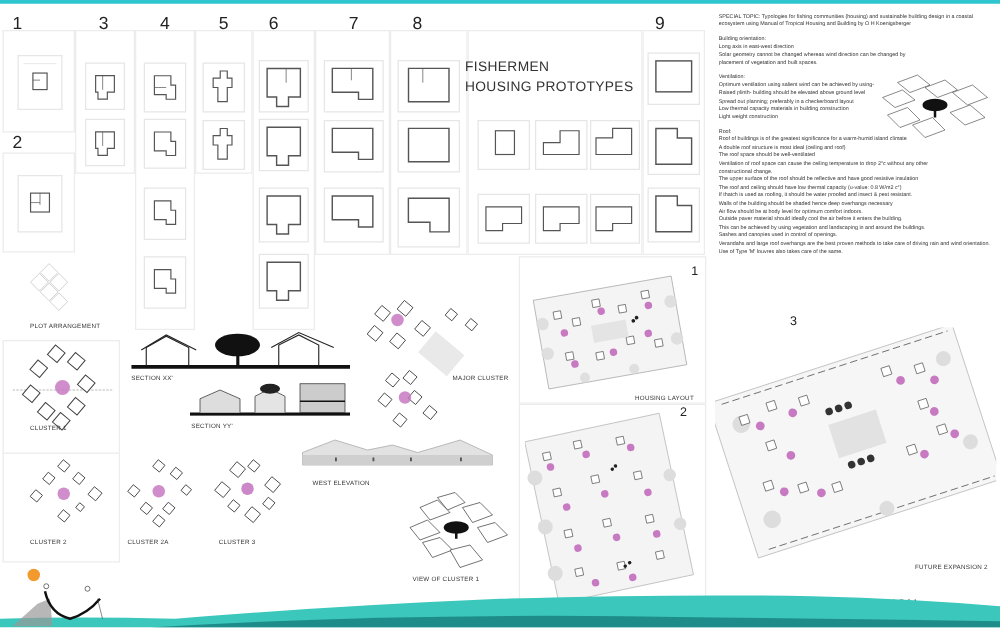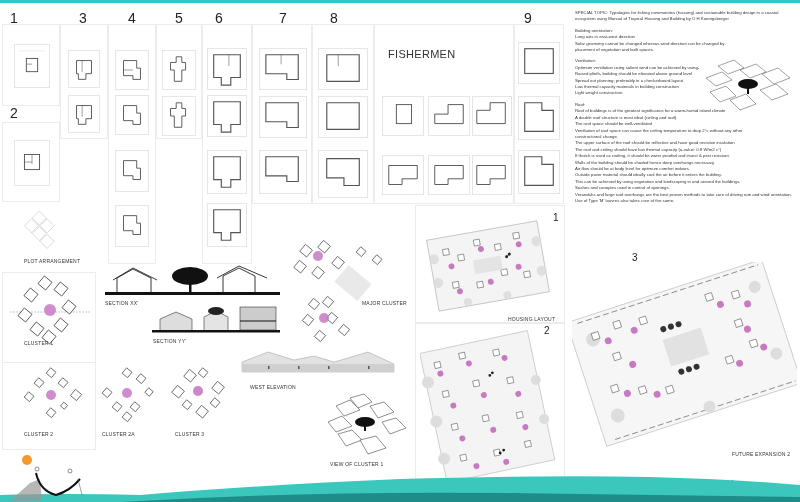--- a/index.html
+++ b/index.html
@@ -3,21 +3,21 @@
 <meta charset="utf-8">
 <style>
   html,body{margin:0;padding:0;}
   body{width:800px;height:502px;position:relative;overflow:hidden;background:#ffffff;font-family:"Liberation Sans",sans-serif;color:#222;}
   .topbar{position:absolute;left:0;top:0;width:800px;height:3px;background:#2fc6d0;}
   .num{position:absolute;font-size:14px;color:#222;font-family:"Liberation Sans",sans-serif;}
   .panel{position:absolute;border:1px solid #ececec;box-sizing:border-box;background:#fff;}
   .plan{position:absolute;border:1px solid #e6e6e6;box-sizing:border-box;background:#fff;}
   .plan svg{width:100%;height:100%;display:block;}
   .lbl{position:absolute;font-size:5px;color:#333;letter-spacing:0.2px;white-space:nowrap;}
-  .title-fish{position:absolute;left:388px;top:46px;font-size:11px;line-height:16px;color:#333;letter-spacing:0.3px;}
+  .title-fish{position:absolute;left:372px;top:46px;font-size:11px;line-height:16px;color:#333;letter-spacing:0.3px;}
   .notes{position:absolute;left:575px;top:10px;width:222px;font-size:4.3px;line-height:6.4px;color:#333;}
   .notes p{margin:0;}
   .notes .gap{height:5px;}
   .big-title{position:absolute;left:587px;top:478px;font-size:11px;color:#333;letter-spacing:0.2px;}
   .wave{position:absolute;left:0;top:455px;width:800px;height:47px;}
 </style>
 </head>
 <body>
 
 <div class="topbar"></div>
@@ -194,20 +194,21 @@
     </svg>
 </div>
 <div class="plan" style="left:518px;top:150px;width:42px;height:44px">
   <svg viewBox="0 0 42 44">
       <path d="M6 6h18v8h12v22h-30z" fill="none" stroke="#555" stroke-width="1.2"></path>
     </svg>
 </div>
 
 <div class="title-fish">
   <div>FISHERMEN</div>
+  <div>HOUSING PROTOTYPES</div>
 </div>
 
 <div style="position:absolute;left:10px;top:205px;width:60px;height:50px">
   <svg viewBox="0 0 60 50" width="60" height="50">
     <g stroke="#bbb" fill="none" stroke-width="0.5" transform="rotate(45 30 25)">
       <rect x="16" y="12" width="10" height="10"></rect>
         <rect x="27" y="12" width="10" height="10"></rect>
         <rect x="16" y="23" width="10" height="10"></rect>
         <rect x="27" y="23" width="10" height="10"></rect>
         <rect x="38" y="23" width="10" height="10"></rect>

